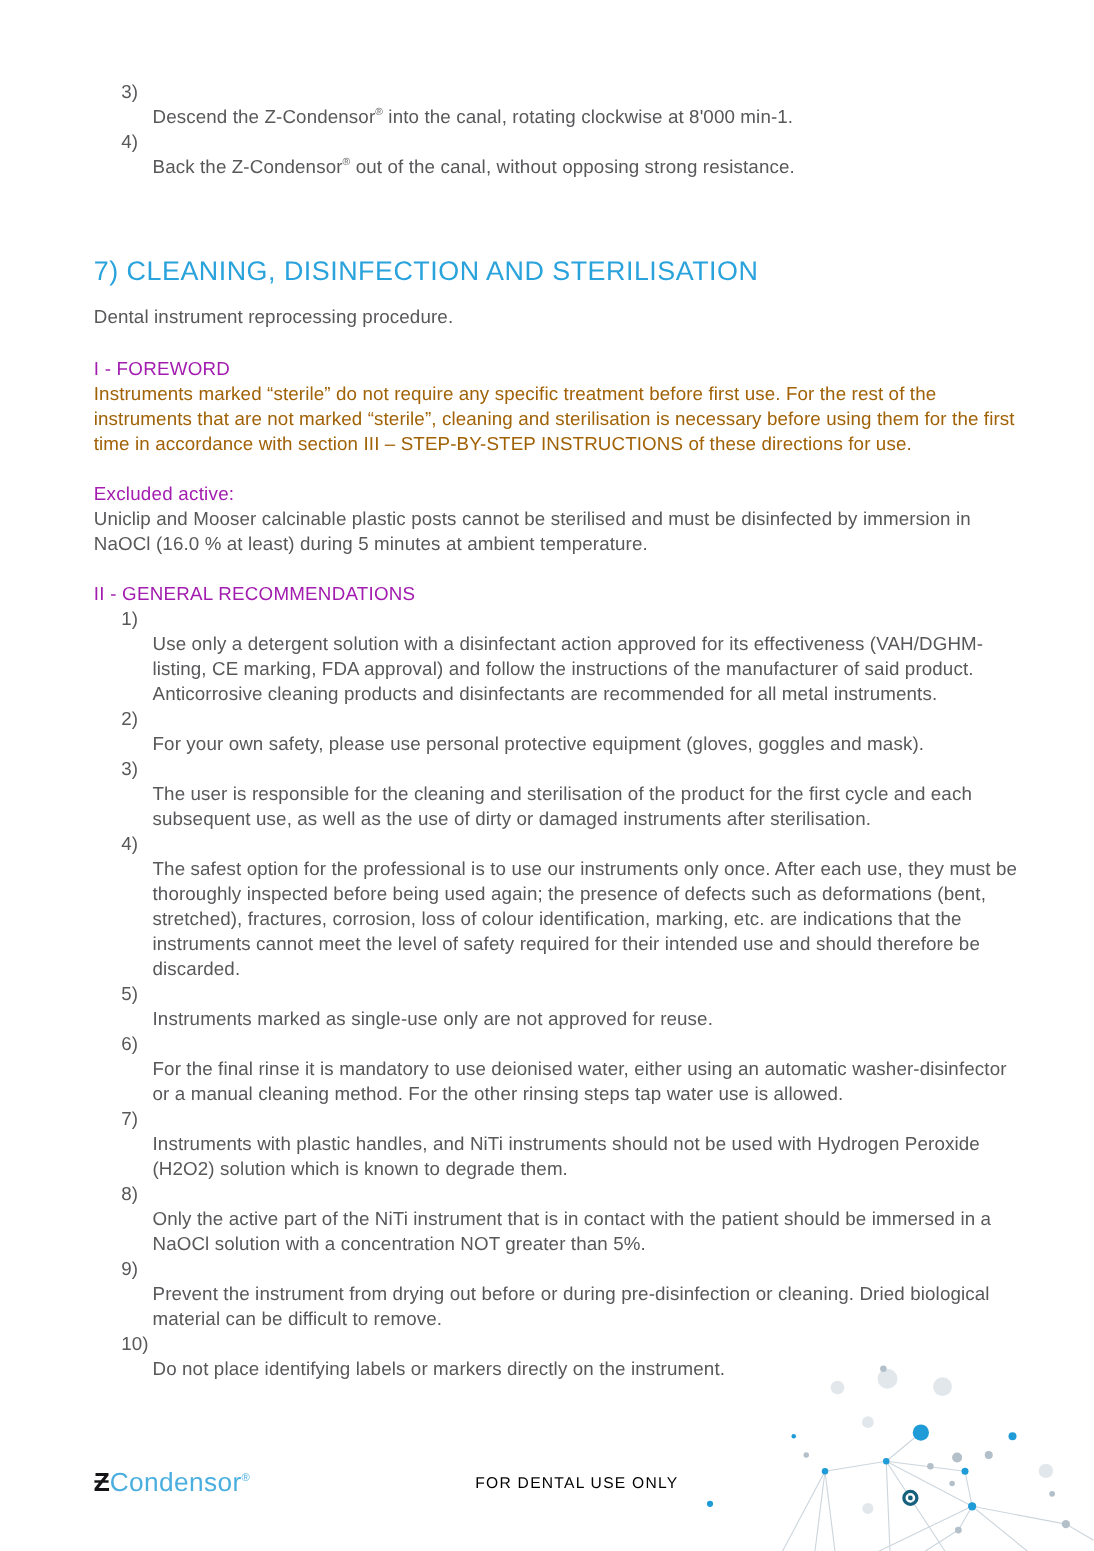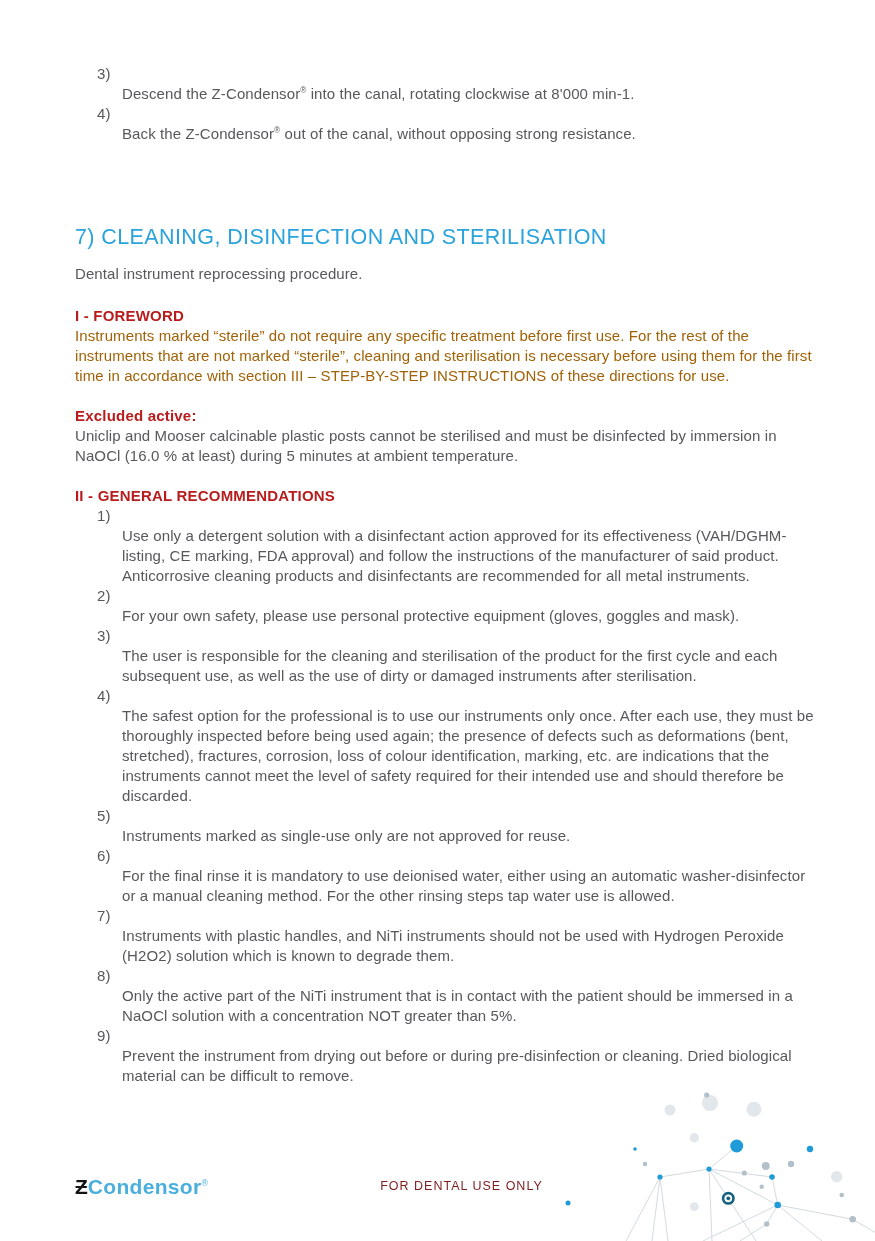--- a/index.html
+++ b/index.html
@@ -21,60 +21,60 @@
   }
   sup.reg{font-size:.55em;line-height:0;vertical-align:super;}
   
   .nlist{margin-left:22px;}
   .nlist .li{display:flex;align-items:flex-start;}
   .nlist .num{flex:0 0 25px;}
   .nlist .txt{flex:1 1 auto;max-width:700px;margin-top:20px;}
   .nlist .txt .line{display:block;}
   
   .sec-title{
-    margin-top:80px;
+    margin-top:60px;
     font-size:21.5px;
     line-height:26px;
     letter-spacing:.4px;
     font-weight:400;
     color:#2aa3dc;
   }
   .sec-sub{margin-top:14px;}
   .sub-title{
     margin-top:22px;
-    font-weight:bold;
-    color:#b91c1c;
+    font-weight:normal;
+    color:#a21caf;
     letter-spacing:.2px;
   }
   .bold-para{
     font-weight:normal;
     color:#a16207;
     letter-spacing:.1px;
     max-width:740px;
   }
   .para{max-width:738px;}
   .gap20{margin-top:20px;}
   
   .footer-brand{
     position:absolute;
     left:75px;top:1175px;
     font-size:21px;line-height:24px;
     letter-spacing:.3px;
     white-space:nowrap;
   }
   .footer-brand .z{font-weight:bold;color:#141416;letter-spacing:0;}
-  .footer-brand .cond{color:#4aaede;font-weight:700;}
+  .footer-brand .cond{color:#4aaede;font-weight:400;}
   .footer-brand .brand-reg{font-size:9px;color:#4aaede;vertical-align:super;line-height:0;}
   .footer-note{
     position:absolute;
     left:0;right:0;top:1179px;
     text-align:center;
     font-size:12.5px;
     letter-spacing:1px;
-    color:#7f1d1d;
+    color:#000000;
     padding-left:48px;
   }
   .network{
     position:absolute;
     right:0;bottom:0;
     width:315px;height:181px;
   }
 </style>
 </head>
 <body>
@@ -138,20 +138,24 @@
         <span class="num">7)</span>
         <span class="txt">Instruments with plastic handles, and NiTi instruments should not be used with Hydrogen Peroxide (H2O2) solution which is known to degrade them.</span>
       </div>
       <div class="li">
         <span class="num">8)</span>
         <span class="txt">Only the active part of the NiTi instrument that is in contact with the patient should be immersed in a NaOCl solution with a concentration NOT greater than 5%.</span>
       </div>
       <div class="li">
         <span class="num">9)</span>
         <span class="txt">Prevent the instrument from drying out before or during pre-disinfection or cleaning. Dried biological material can be difficult to remove.</span>
+      </div>
+      <div class="li">
+        <span class="num">10)</span>
+        <span class="txt">Do not place identifying labels or markers directly on the instrument.</span>
       </div>
     </div>
 
   </div>
 
   <div class="footer-brand">
     <span class="z">Ƶ</span><span class="cond">Condensor</span><sup class="brand-reg">®</sup>
   </div>
 
   <div class="footer-note">FOR DENTAL USE ONLY</div>

